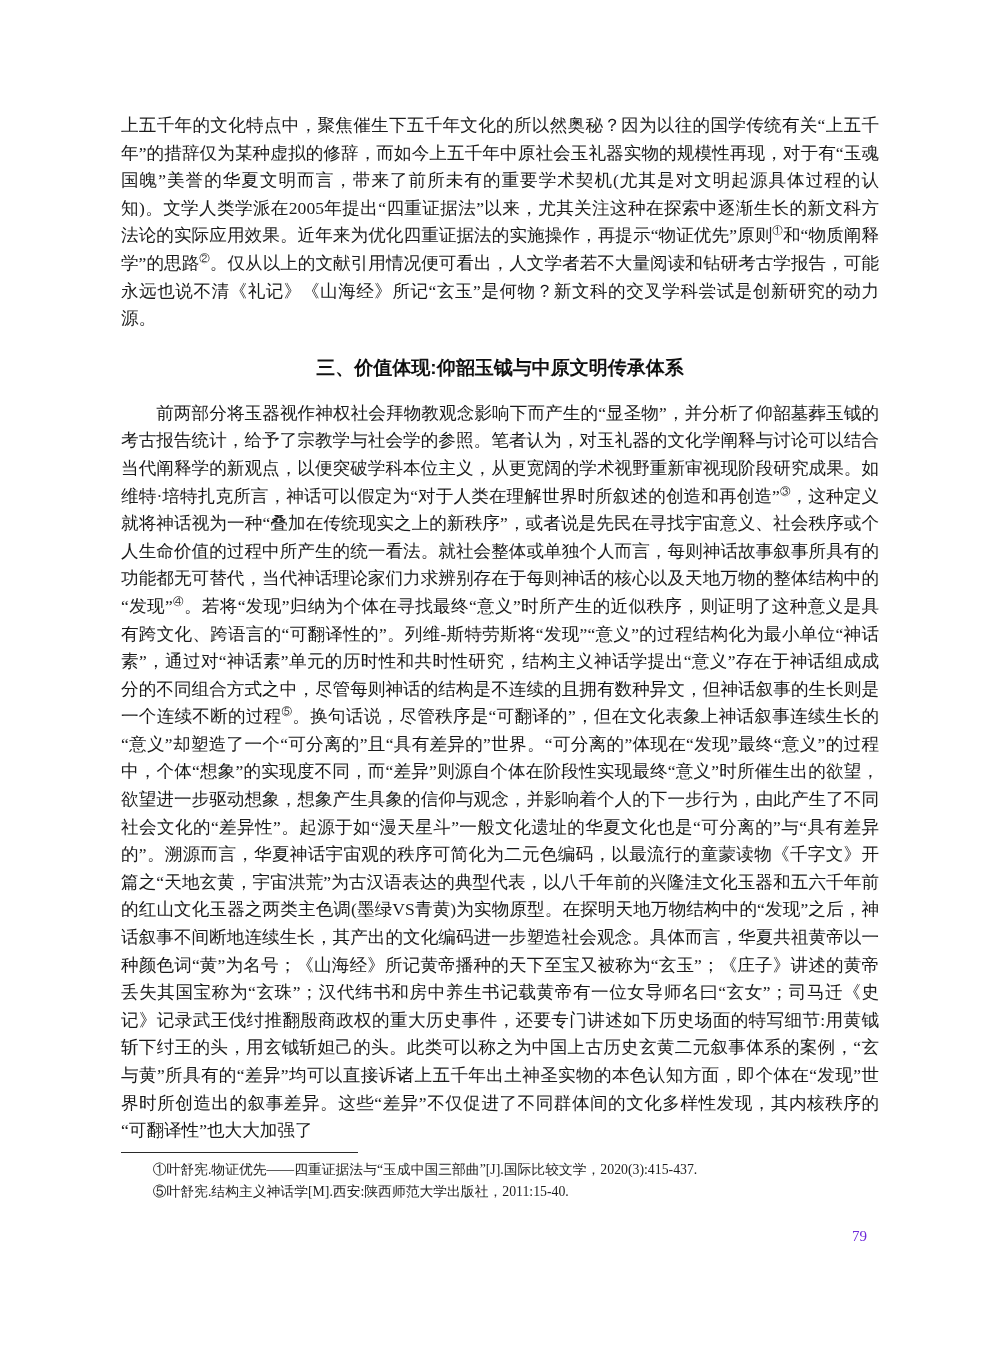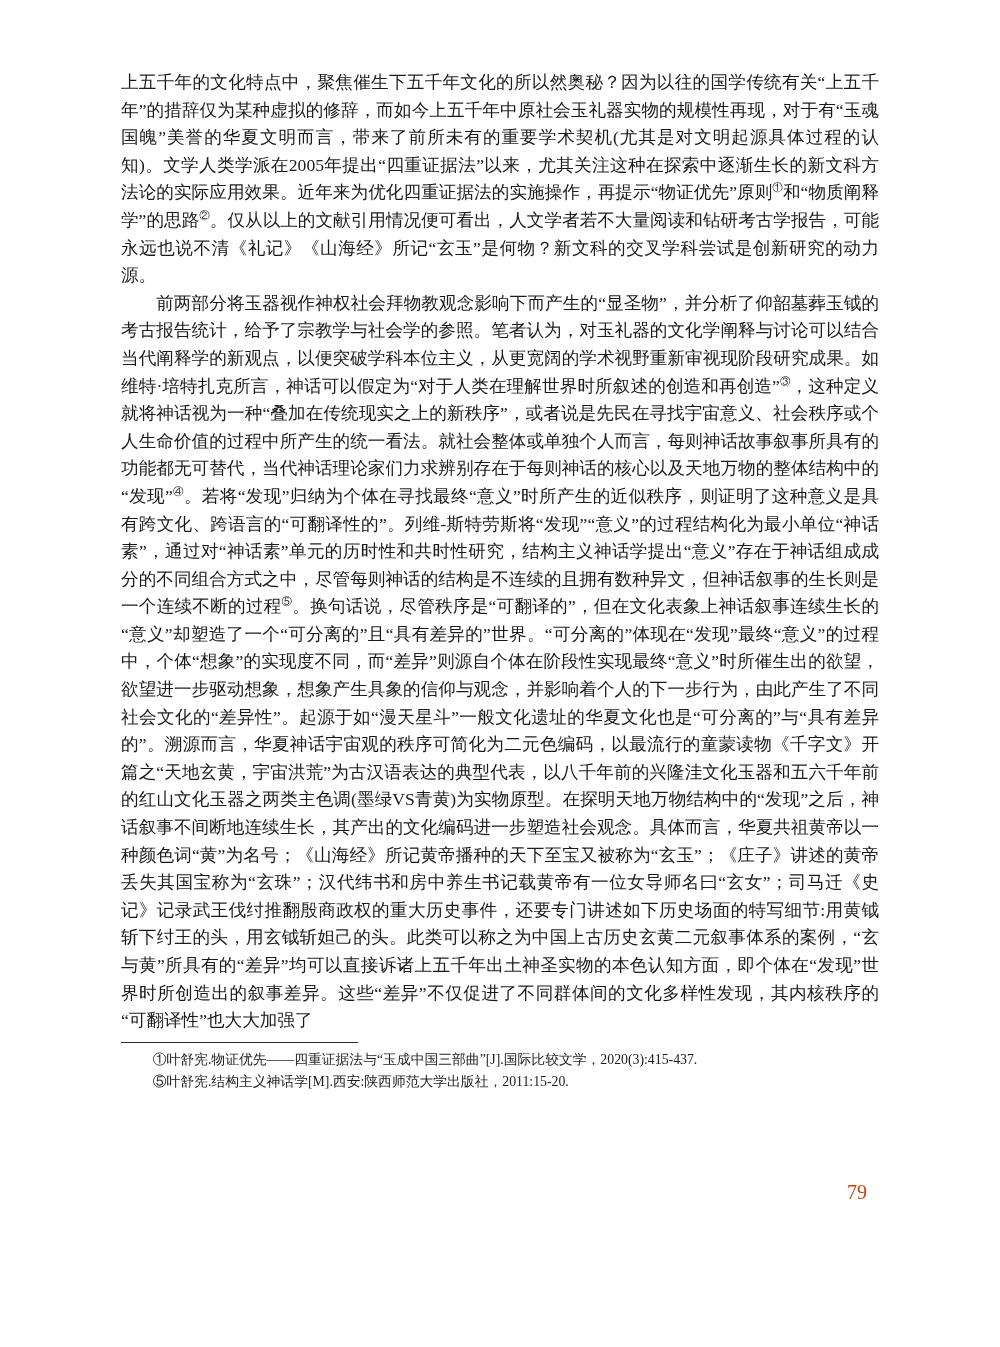--- a/index.html
+++ b/index.html
@@ -14,21 +14,21 @@
     background: #ffffff;
     overflow: hidden;
     color: #1a1a1a;
     font-family: "Liberation Serif", "DejaVu Serif", serif;
   }
   .content {
     position: absolute;
     left: 121px;
     top: 0;
     width: 758px;
-    padding-top: 69px;
+    padding-top: 112px;
   }
   .body-para {
     font-size: 17.6px;
     line-height: 27.6px;
     text-align: justify;
     text-justify: inter-ideograph;
     margin: 0;
     word-break: break-all;
   }
   .body-para.indent {
@@ -62,39 +62,40 @@
     line-height: 21.8px;
     text-align: justify;
     text-justify: inter-ideograph;
     text-indent: 2.3em;
     margin: 0;
     word-break: break-all;
     color: #1c1c1c;
   }
   .page-number {
     position: absolute;
-    top: 1181px;
+    top: 1228px;
     right: 133px;
-    font-size: 20px;
-    color: #c2410c;
+    font-size: 15px;
+    color: #6d28d9;
   }
 </style>
 </head>
 <body>
 
 <div class="page">
   <div class="content">
 
     <p class="body-para wrap-sups">上五千年的文化特点中，聚焦催生下五千年文化的所以然奥秘？因为以往的国学传统有关“上五千年”的措辞仅为某种虚拟的修辞，而如今上五千年中原社会玉礼器实物的规模性再现，对于有“玉魂国魄”美誉的华夏文明而言，带来了前所未有的重要学术契机(尤其是对文明起源具体过程的认知)。文学人类学派在2005年提出“四重证据法”以来，尤其关注这种在探索中逐渐生长的新文科方法论的实际应用效果。近年来为优化四重证据法的实施操作，再提示“物证优先”原则<sup class="note-ref">①</sup>和“物质阐释学”的思路<sup class="note-ref">②</sup>。仅从以上的文献引用情况便可看出，人文学者若不大量阅读和钻研考古学报告，可能永远也说不清《礼记》《山海经》所记“玄玉”是何物？新文科的交叉学科尝试是创新研究的动力源。</p>
 
+    <h2 class="section-heading">三、价值体现:仰韶玉钺与中原文明传承体系</h2>
 
     <p class="body-para wrap-sups indent">前两部分将玉器视作神权社会拜物教观念影响下而产生的“显圣物”，并分析了仰韶墓葬玉钺的考古报告统计，给予了宗教学与社会学的参照。笔者认为，对玉礼器的文化学阐释与讨论可以结合当代阐释学的新观点，以便突破学科本位主义，从更宽阔的学术视野重新审视现阶段研究成果。如维特·培特扎克所言，神话可以假定为“对于人类在理解世界时所叙述的创造和再创造”<sup class="note-ref">③</sup>，这种定义就将神话视为一种“叠加在传统现实之上的新秩序”，或者说是先民在寻找宇宙意义、社会秩序或个人生命价值的过程中所产生的统一看法。就社会整体或单独个人而言，每则神话故事叙事所具有的功能都无可替代，当代神话理论家们力求辨别存在于每则神话的核心以及天地万物的整体结构中的“发现”<sup class="note-ref">④</sup>。若将“发现”归纳为个体在寻找最终“意义”时所产生的近似秩序，则证明了这种意义是具有跨文化、跨语言的“可翻译性的”。列维-斯特劳斯将“发现”“意义”的过程结构化为最小单位“神话素”，通过对“神话素”单元的历时性和共时性研究，结构主义神话学提出“意义”存在于神话组成成分的不同组合方式之中，尽管每则神话的结构是不连续的且拥有数种异文，但神话叙事的生长则是一个连续不断的过程<sup class="note-ref">⑤</sup>。换句话说，尽管秩序是“可翻译的”，但在文化表象上神话叙事连续生长的“意义”却塑造了一个“可分离的”且“具有差异的”世界。“可分离的”体现在“发现”最终“意义”的过程中，个体“想象”的实现度不同，而“差异”则源自个体在阶段性实现最终“意义”时所催生出的欲望，欲望进一步驱动想象，想象产生具象的信仰与观念，并影响着个人的下一步行为，由此产生了不同社会文化的“差异性”。起源于如“漫天星斗”一般文化遗址的华夏文化也是“可分离的”与“具有差异的”。溯源而言，华夏神话宇宙观的秩序可简化为二元色编码，以最流行的童蒙读物《千字文》开篇之“天地玄黄，宇宙洪荒”为古汉语表达的典型代表，以八千年前的兴隆洼文化玉器和五六千年前的红山文化玉器之两类主色调(墨绿VS青黄)为实物原型。在探明天地万物结构中的“发现”之后，神话叙事不间断地连续生长，其产出的文化编码进一步塑造社会观念。具体而言，华夏共祖黄帝以一种颜色词“黄”为名号；《山海经》所记黄帝播种的天下至宝又被称为“玄玉”；《庄子》讲述的黄帝丢失其国宝称为“玄珠”；汉代纬书和房中养生书记载黄帝有一位女导师名曰“玄女”；司马迁《史记》记录武王伐纣推翻殷商政权的重大历史事件，还要专门讲述如下历史场面的特写细节:用黄钺斩下纣王的头，用玄钺斩妲己的头。此类可以称之为中国上古历史玄黄二元叙事体系的案例，“玄与黄”所具有的“差异”均可以直接诉诸上五千年出土神圣实物的本色认知方面，即个体在“发现”世界时所创造出的叙事差异。这些“差异”不仅促进了不同群体间的文化多样性发现，其内核秩序的“可翻译性”也大大加强了</p>
 
     <div class="footnote-block">
       <div class="footnote-separator"></div>
       <p class="footnote">①叶舒宪.物证优先——四重证据法与“玉成中国三部曲”[J].国际比较文学，2020(3):415-437.</p>
-      <p class="footnote">⑤叶舒宪.结构主义神话学[M].西安:陕西师范大学出版社，2011:15-20.</p>
+      <p class="footnote">⑤叶舒宪.结构主义神话学[M].西安:陕西师范大学出版社，2011:15-40.</p>
     </div>
 
   </div>
 
   <div class="page-number">79</div>
 </div>
 
 </body></html>

